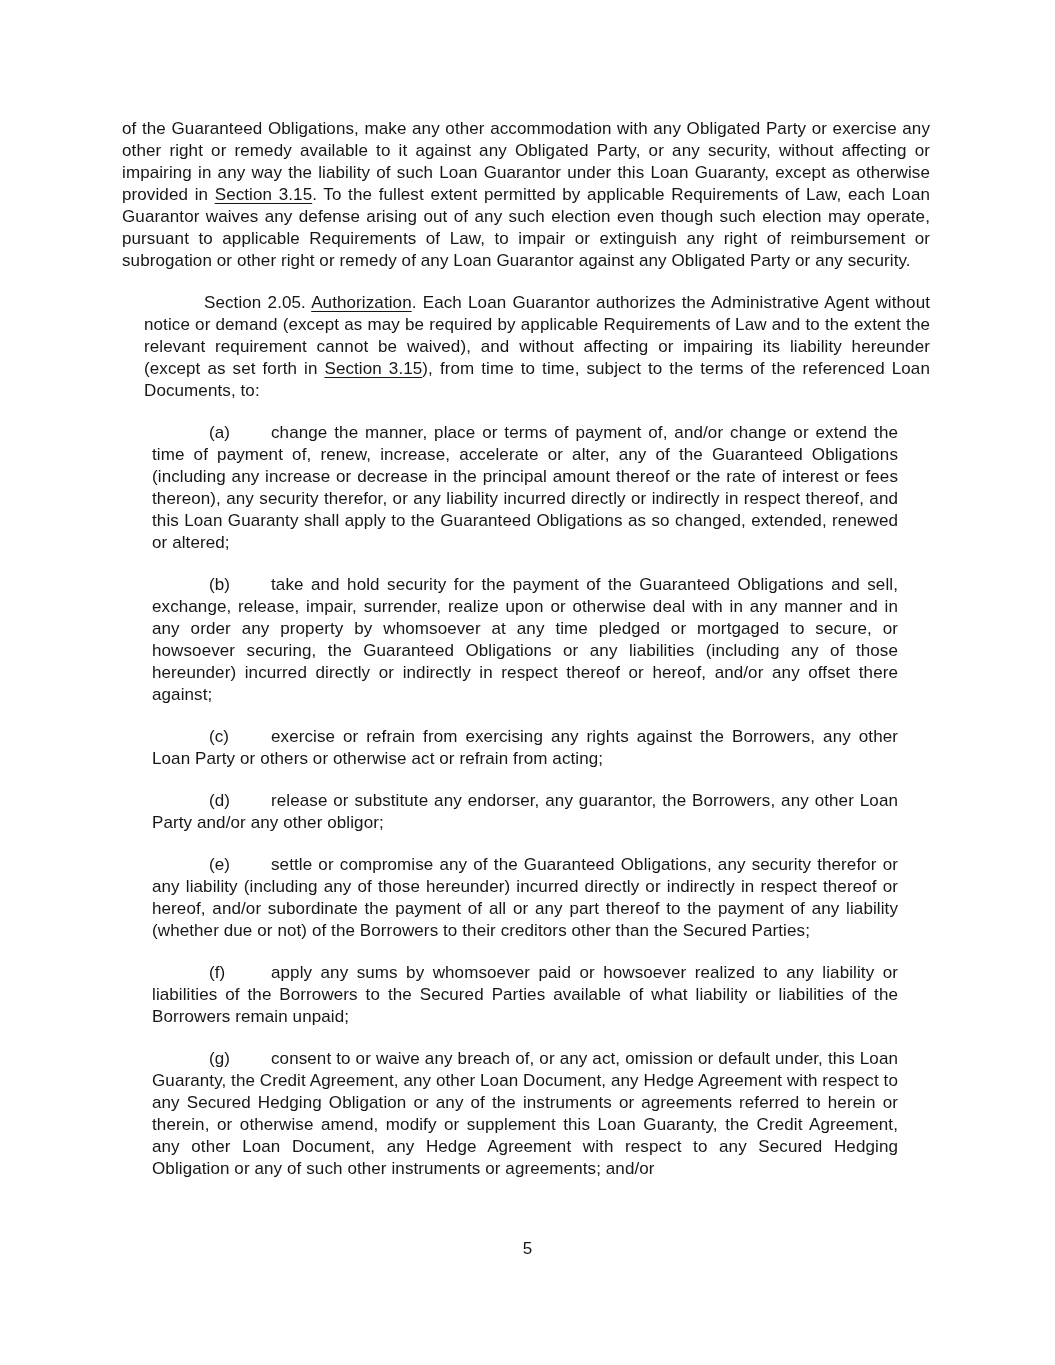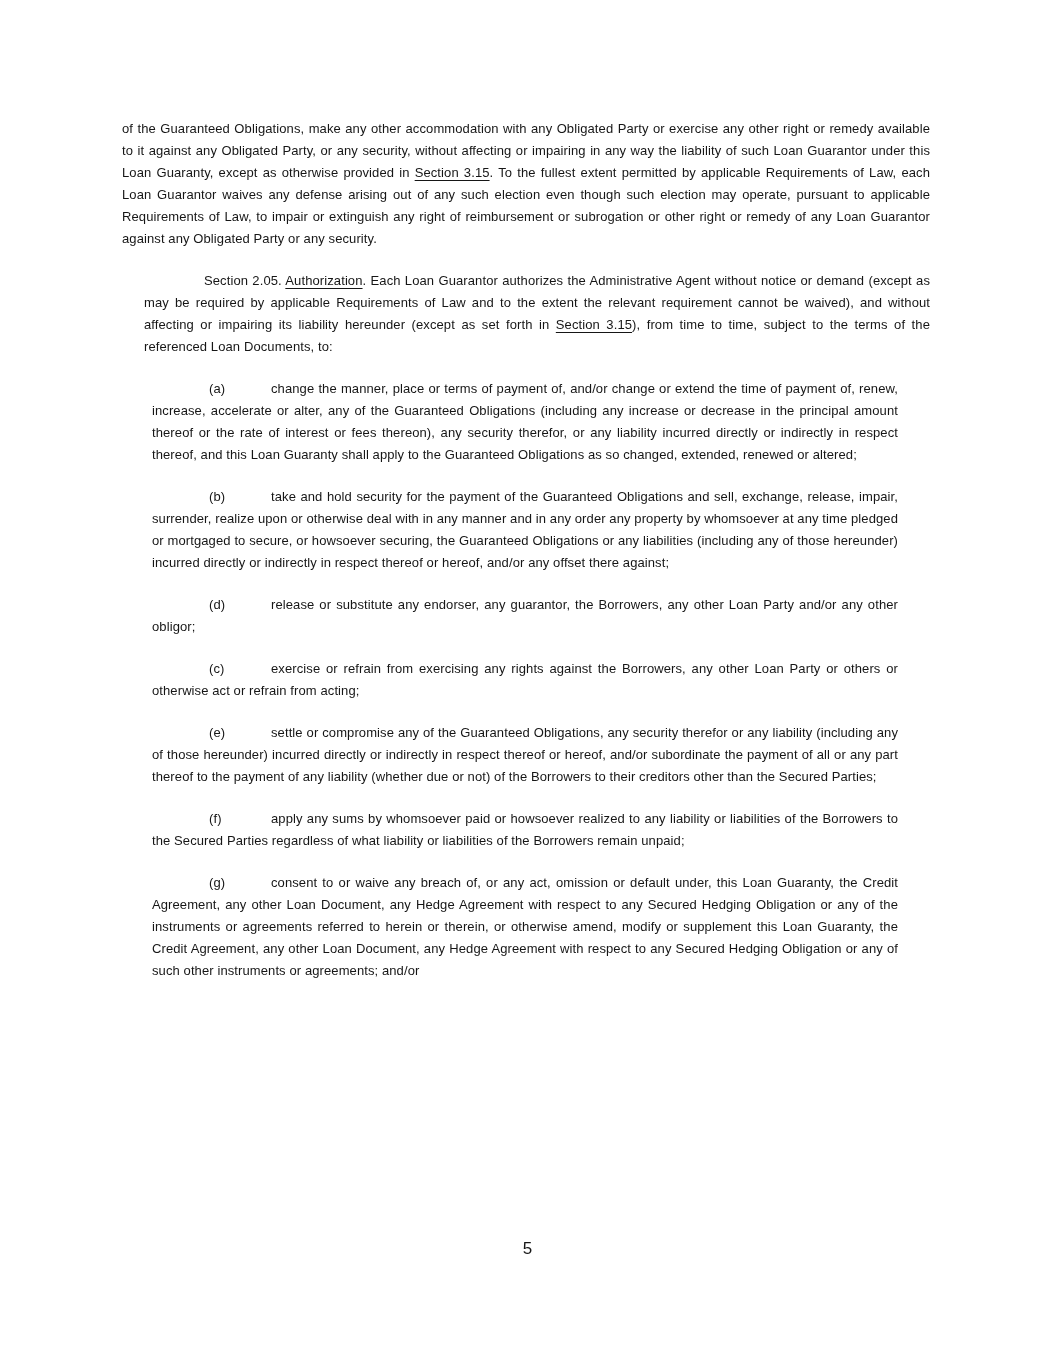--- a/index.html
+++ b/index.html
@@ -17,21 +17,21 @@
     overflow: hidden;
   }
   .doc {
     position: absolute;
     left: 122px;
     top: 118px;
     width: 808px;
   }
   .para {
     margin: 0 0 20px 0;
-    font-size: 13px;
+    font-size: 17px;
     line-height: 22px;
     text-align: justify;
     letter-spacing: 0.1px;
   }
   .para.first-indent {
     text-indent: 60px;
     margin-left: 22px;
   }
   .para.item {
     margin-left: 30px;
@@ -64,26 +64,26 @@
   <div class="doc">
 
     <p class="para"><span>of the Guaranteed Obligations, make any other accommodation with any Obligated Party or exercise any other right or remedy available to it against any Obligated Party, or any security, without affecting or impairing in any way the liability of such Loan Guarantor under this Loan Guaranty, except as otherwise provided in </span><span class="u">Section 3.15</span><span>. To the fullest extent permitted by applicable Requirements of Law, each Loan Guarantor waives any defense arising out of any such election even though such election may operate, pursuant to applicable Requirements of Law, to impair or extinguish any right of reimbursement or subrogation or other right or remedy of any Loan Guarantor against any Obligated Party or any security.</span></p>
 
     <p class="para first-indent"><span>Section 2.05. </span><span class="u">Authorization</span><span>. Each Loan Guarantor authorizes the Administrative Agent without notice or demand (except as may be required by applicable Requirements of Law and to the extent the relevant requirement cannot be waived), and without affecting or impairing its liability hereunder (except as set forth in </span><span class="u">Section 3.15</span><span>), from time to time, subject to the terms of the referenced Loan Documents, to:</span></p>
 
     <p class="para item"><span class="item-label">(a)</span><span class="item-text"><span>change the manner, place or terms of payment of, and/or change or extend the time of payment of, renew, increase, accelerate or alter, any of the Guaranteed Obligations (including any increase or decrease in the principal amount thereof or the rate of interest or fees thereon), any security therefor, or any liability incurred directly or indirectly in respect thereof, and this Loan Guaranty shall apply to the Guaranteed Obligations as so changed, extended, renewed or altered;</span></span></p>
 
     <p class="para item"><span class="item-label">(b)</span><span class="item-text"><span>take and hold security for the payment of the Guaranteed Obligations and sell, exchange, release, impair, surrender, realize upon or otherwise deal with in any manner and in any order any property by whomsoever at any time pledged or mortgaged to secure, or howsoever securing, the Guaranteed Obligations or any liabilities (including any of those hereunder) incurred directly or indirectly in respect thereof or hereof, and/or any offset there against;</span></span></p>
 
+    <p class="para item"><span class="item-label">(c)</span><span class="item-text"><span>exercise or refrain from exercising any rights against the Borrowers, any other Loan Party or others or otherwise act or refrain from acting;</span></span></p>
+
     <p class="para item"><span class="item-label">(d)</span><span class="item-text"><span>release or substitute any endorser, any guarantor, the Borrowers, any other Loan Party and/or any other obligor;</span></span></p>
-
-    <p class="para item"><span class="item-label">(c)</span><span class="item-text"><span>exercise or refrain from exercising any rights against the Borrowers, any other Loan Party or others or otherwise act or refrain from acting;</span></span></p>
 
     <p class="para item"><span class="item-label">(e)</span><span class="item-text"><span>settle or compromise any of the Guaranteed Obligations, any security therefor or any liability (including any of those hereunder) incurred directly or indirectly in respect thereof or hereof, and/or subordinate the payment of all or any part thereof to the payment of any liability (whether due or not) of the Borrowers to their creditors other than the Secured Parties;</span></span></p>
 
-    <p class="para item"><span class="item-label">(f)</span><span class="item-text"><span>apply any sums by whomsoever paid or howsoever realized to any liability or liabilities of the Borrowers to the Secured Parties regardless of what liability or liabilities of the Borrowers remain unpaid;</span></span></p>
+    <p class="para item"><span class="item-label">(f)</span><span class="item-text"><span>apply any sums by whomsoever paid or howsoever realized to any liability or liabilities of the Borrowers to the Secured Parties available of what liability or liabilities of the Borrowers remain unpaid;</span></span></p>
 
     <p class="para item"><span class="item-label">(g)</span><span class="item-text"><span>consent to or waive any breach of, or any act, omission or default under, this Loan Guaranty, the Credit Agreement, any other Loan Document, any Hedge Agreement with respect to any Secured Hedging Obligation or any of the instruments or agreements referred to herein or therein, or otherwise amend, modify or supplement this Loan Guaranty, the Credit Agreement, any other Loan Document, any Hedge Agreement with respect to any Secured Hedging Obligation or any of such other instruments or agreements; and/or</span></span></p>
 
   </div>
 
   <div class="page-num">5</div>
 </div>
 
 </body></html>

